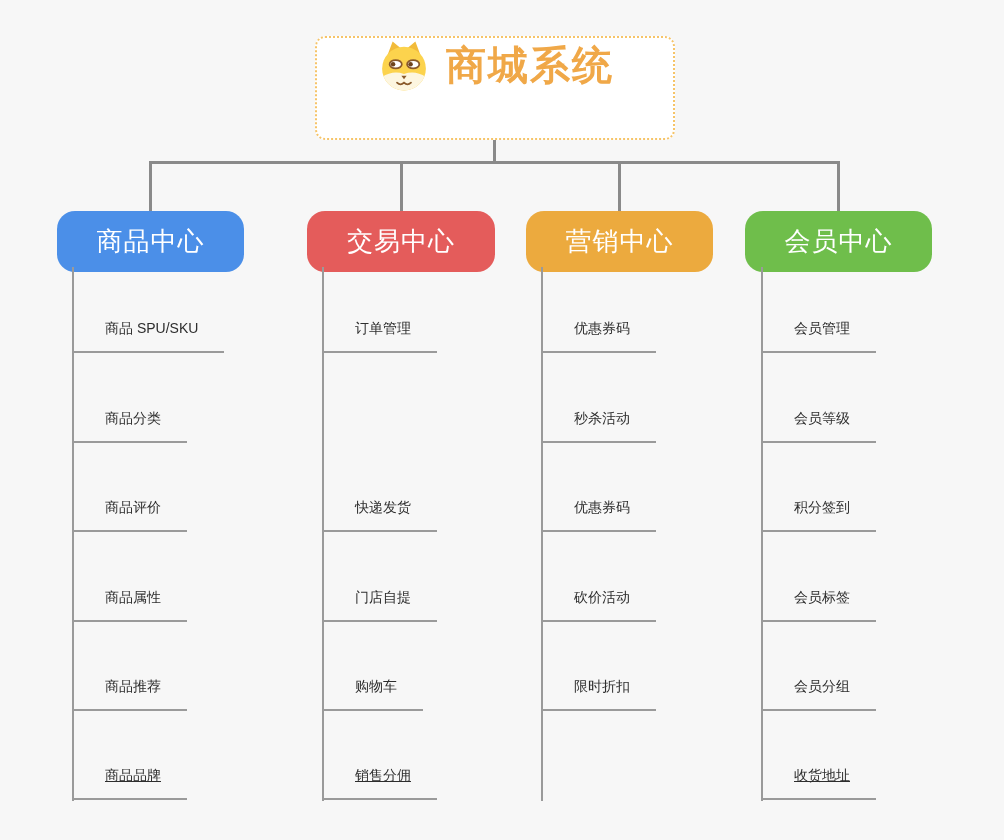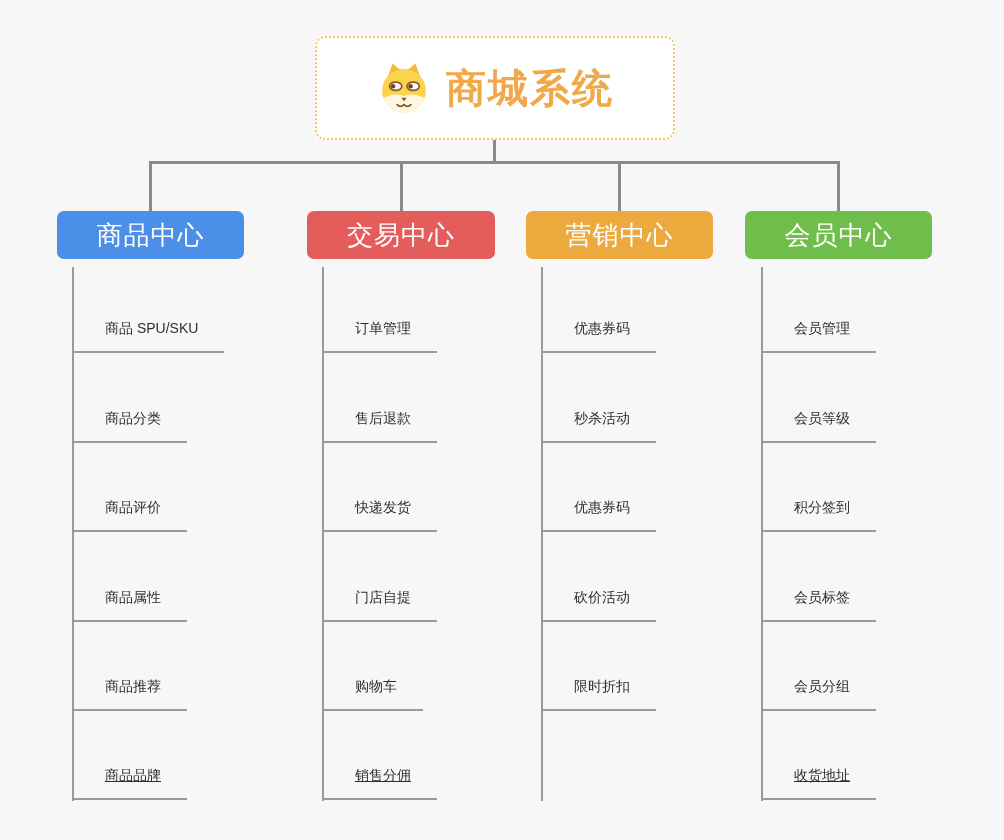--- a/index.html
+++ b/index.html
@@ -5,37 +5,37 @@
   * { margin: 0; padding: 0; box-sizing: border-box; }
   html, body { width: 1004px; height: 840px; overflow: hidden; }
   body { background: #f7f7f7; font-family: "Liberation Sans", "DejaVu Sans", sans-serif; }
 
   .canvas { position: relative; width: 1004px; height: 840px; }
 
   
   .root-node {
     position: absolute; left: 315px; top: 36px; width: 360px; height: 104px;
     background: #ffffff; border: 2px dotted #f6c468; border-radius: 10px;
-    display: flex; align-items: center; justify-content: center; gap: 14px;
+    display: flex; align-items: flex-start; justify-content: center; gap: 14px;
     cursor: pointer;
   }
   .root-title { font-size: 40px; font-weight: 600; letter-spacing: 2px; }
   .dog-icon { width: 56px; height: 56px; display: inline-flex; }
 
   
   .line { position: absolute; background: #8a8a8a; }
   .root-stub { left: 493px; top: 140px; width: 3px; height: 24px; }
   .rail { left: 149px; top: 161px; width: 691px; height: 3px; }
   .drop { top: 162px; width: 3px; height: 49px; }
   .drop-0 { left: 149px; } .drop-1 { left: 400px; } .drop-2 { left: 618px; } .drop-3 { left: 837px; }
 
   
   .branch-node {
-    position: absolute; top: 211px; width: 187px; height: 48px;
-    border-radius: 7px; color: #ffffff; font-size: 26px; letter-spacing: 1px;
+    position: absolute; top: 211px; width: 187px; height: 61px;
+    border-radius: 18px; color: #ffffff; font-size: 26px; letter-spacing: 1px;
     display: flex; align-items: center; justify-content: center; cursor: pointer;
   }
   .b0 { left: 57px; } .b1 { left: 307px; width: 188px; } .b2 { left: 526px; } .b3 { left: 745px; }
 
   
   .trunk { position: absolute; top: 267px; width: 2px; height: 534px; background: #9a9a9a; }
   .t0 { left: 72px; } .t1 { left: 322px; } .t2 { left: 541px; } .t3 { left: 761px; }
 
   
   .leaf {
@@ -92,21 +92,20 @@
   <div class="trunk t3"></div>
 
   <div class="leaf c0 r0">商品 SPU/SKU</div>
   <div class="leaf c0 r1">商品分类</div>
   <div class="leaf c0 r2">商品评价</div>
   <div class="leaf c0 r3">商品属性</div>
   <div class="leaf c0 r4">商品推荐</div>
   <div class="leaf c0 r5">商品品牌</div>
 
   <div class="leaf c1 r0">订单管理</div>
-  <div class="leaf c1 r1">售后退款</div>
   <div class="leaf c1 r3">门店自提</div>
   <div class="leaf c1 r2">快递发货</div>
   <div class="leaf c1 r4">购物车</div>
   <div class="leaf c1 r5">销售分佣</div>
 
   <div class="leaf c2 r0">优惠券码</div>
   <div class="leaf c2 r1">秒杀活动</div>
   <div class="leaf c2 r2">优惠券码</div>
   <div class="leaf c2 r3">砍价活动</div>
   <div class="leaf c2 r4">限时折扣</div>

